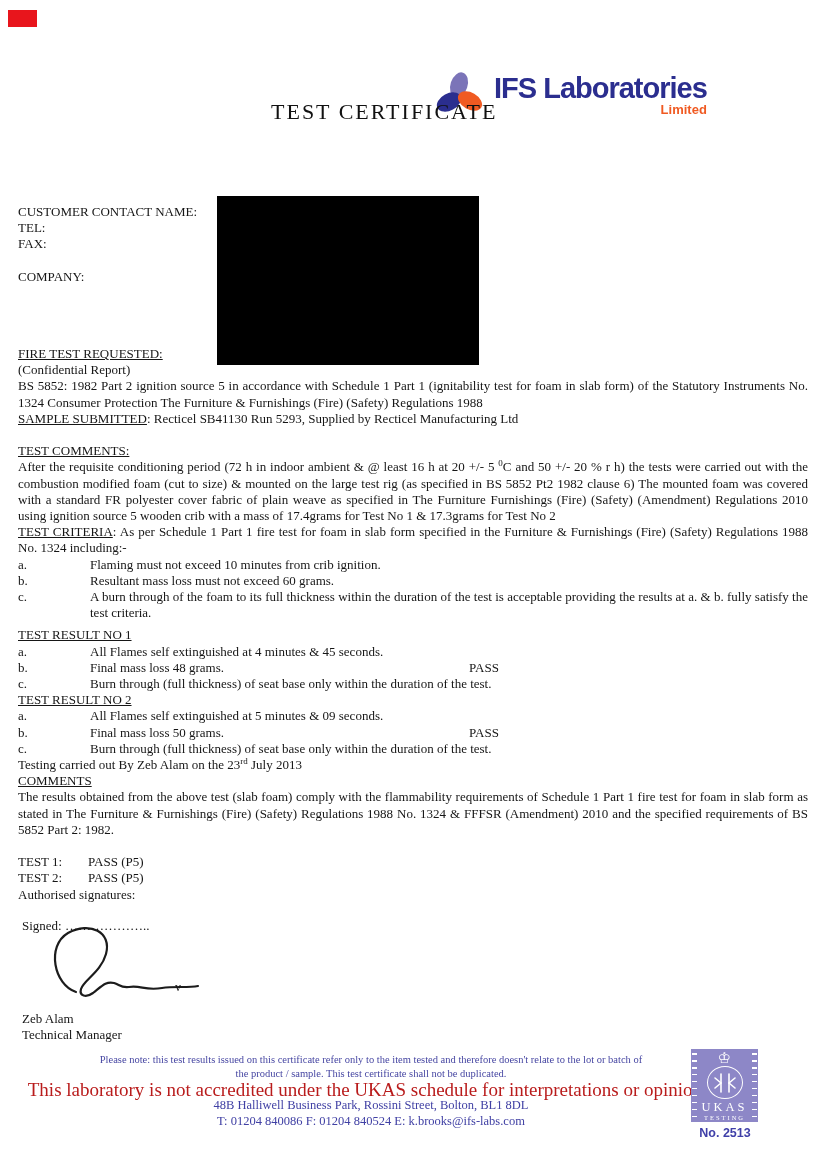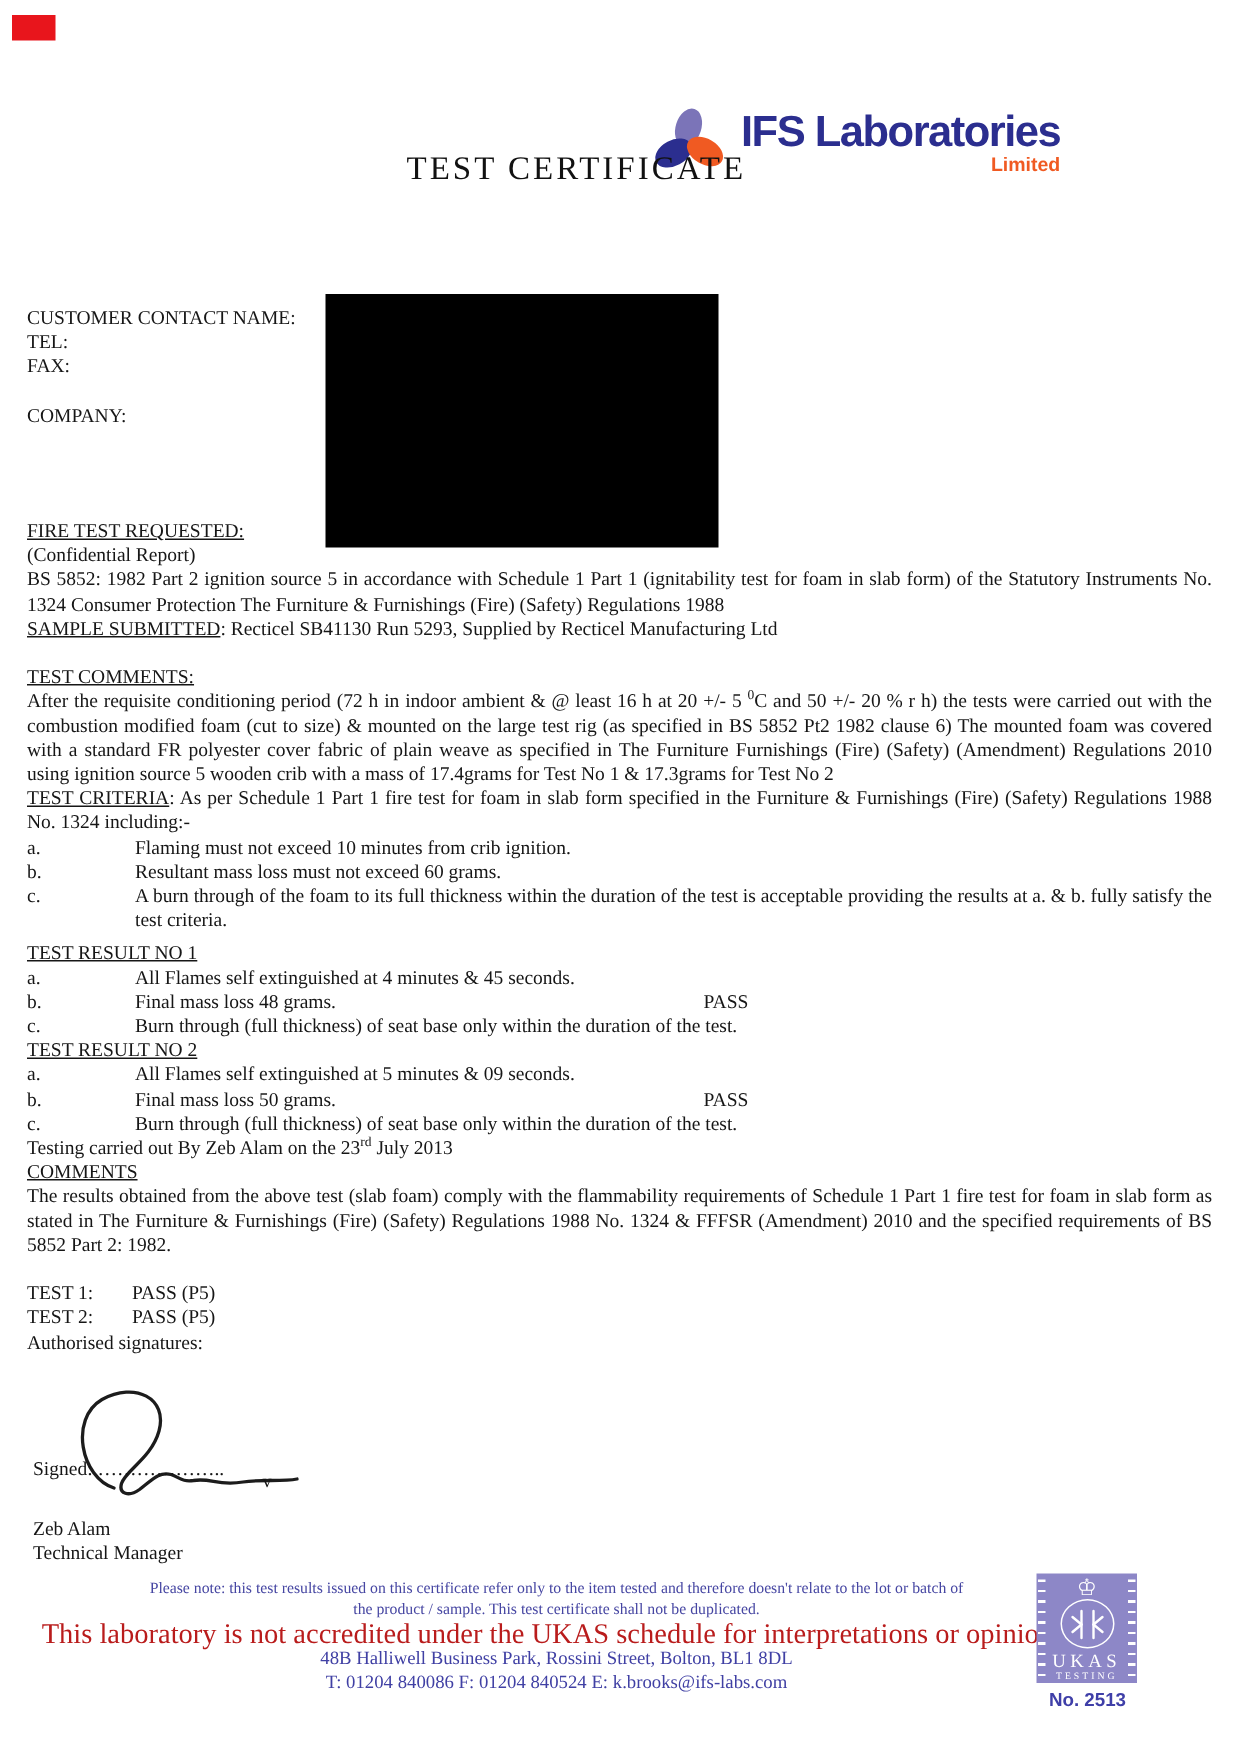--- a/index.html
+++ b/index.html
@@ -36,21 +36,21 @@
   .row{display:flex;position:relative;}
   .letter{width:72px;flex-shrink:0;}
   .rtxt{flex:1;text-align:justify;}
   .pass{position:absolute;left:407px;top:0;margin-left:44px;}
   .mt6{margin-top:6px;}
   .srow{display:flex;}
   .slabel{width:70px;flex-shrink:0;}
 
   
   .sig-svg{left:42px;top:922px;width:160px;height:78px;}
-  .signed-line{left:22px;top:971px;}
+  .signed-line{left:22px;top:918px;}
   .sig-v{left:175px;top:979px;font-size:12px;}
   .sig-name{left:22px;top:1011px;}
 
   
   .footer{left:0;top:1053px;width:742px;text-align:center;}
   .f-note{font-size:10.5px;line-height:13.5px;color:#4646a2;}
   .f-black{font-size:19px;line-height:17px;color:#b91c1c;margin-top:1px;}
   .f-blue{font-size:12.5px;line-height:15.8px;color:#4040a4;}
 
   

